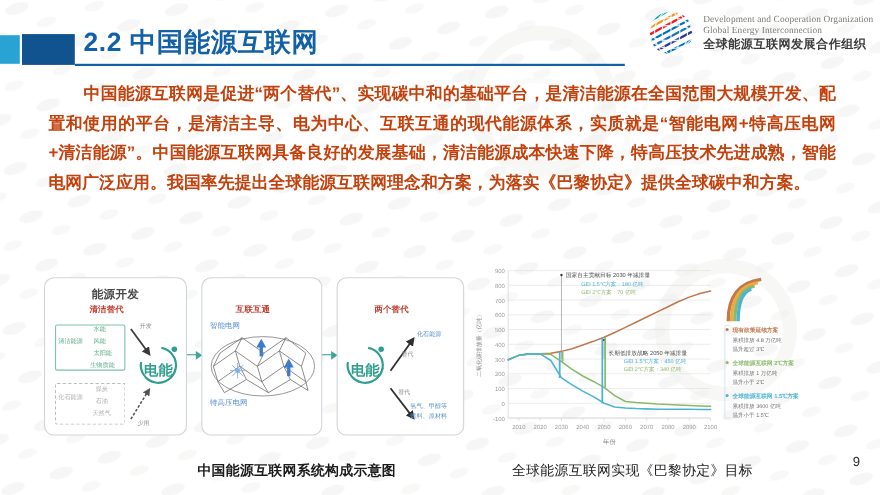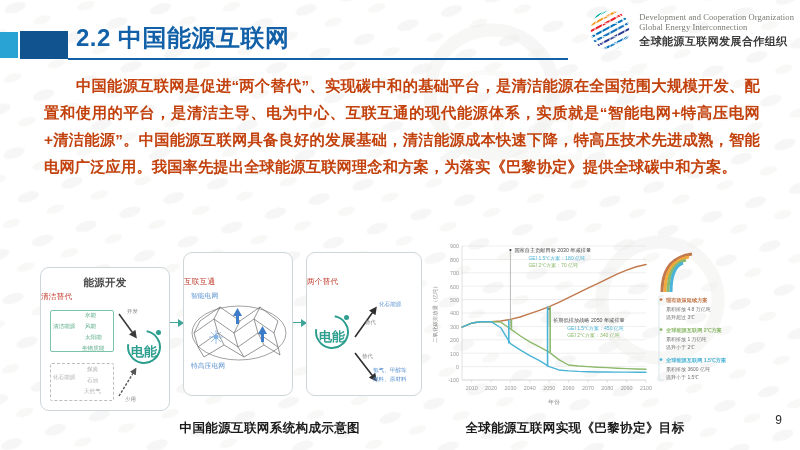--- a/index.html
+++ b/index.html
@@ -74,30 +74,30 @@
 
   
   #diagram {
     position: absolute; left: 40px; top: 248px; width: 382px; height: 152px;
     z-index: 2;
   }
   .panel {
     position: absolute; top: 4px; height: 144px;
     border: 1.2px solid #cfd6da; border-radius: 9px; background: #ffffff;
   }
-  #panel-1 { left: 0px;   width: 130px; margin-top: 15px; }
+  #panel-1 { left: 0px;   width: 130px; }
   #panel-2 { left: 143px; width: 110px; }
   #panel-3 { left: 266px; width: 116px; }
   .panel-title {
     position: absolute; left: 0; right: 0; top: 8px; text-align: center;
     font-size: 10.5px; font-weight: bold; color: #4a4a4a; letter-spacing: .3px;
   }
   .panel-sub {
-    position: absolute; left: 0; right: 16px; top: 24px; text-align: left;
-    font-size: 7.6px; font-weight: normal; color: #c0392b; letter-spacing: .2px;
+    position: absolute; left: 0; right: 16px; top: 24px; text-align: center;
+    font-size: 7.6px; font-weight: bold; color: #c0392b; letter-spacing: .2px;
   }
 
   .src-box {
     position: absolute; border: 1px solid #7cc4a8; border-radius: 2px;
   }
   .src-box.dashed { border: 1px dashed #bdbdbd; }
   .src-label {
     position: absolute; font-size: 5.6px; color: #5aab86; line-height: 7px;
   }
   .src-label.grey { color: #b0b0b0; }
@@ -143,21 +143,21 @@
   #chart-svg { position: absolute; left: 0; top: 0; }
 
   
   #caption-left {
     position: absolute; left: 70px; top: 420px; width: 290px;
     text-align: right; font-size: 12.6px; font-weight: bold; color: #1b1b1b;
     z-index: 3; letter-spacing: .3px;
   }
   #caption-right {
     position: absolute; left: 430px; top: 420px; width: 290px;
-    text-align: center; font-size: 12.6px; font-weight: bold; color: #1b1b1b;
+    text-align: center; font-size: 12.6px; font-weight: normal; color: #1b1b1b;
     z-index: 3; letter-spacing: .3px;
   }
   #page-number {
     position: absolute; right: 18px; top: 413px;
     font-size: 12px; color: #2a2a2a; z-index: 3;
   }
 </style>
 </head>
 <body>
 

